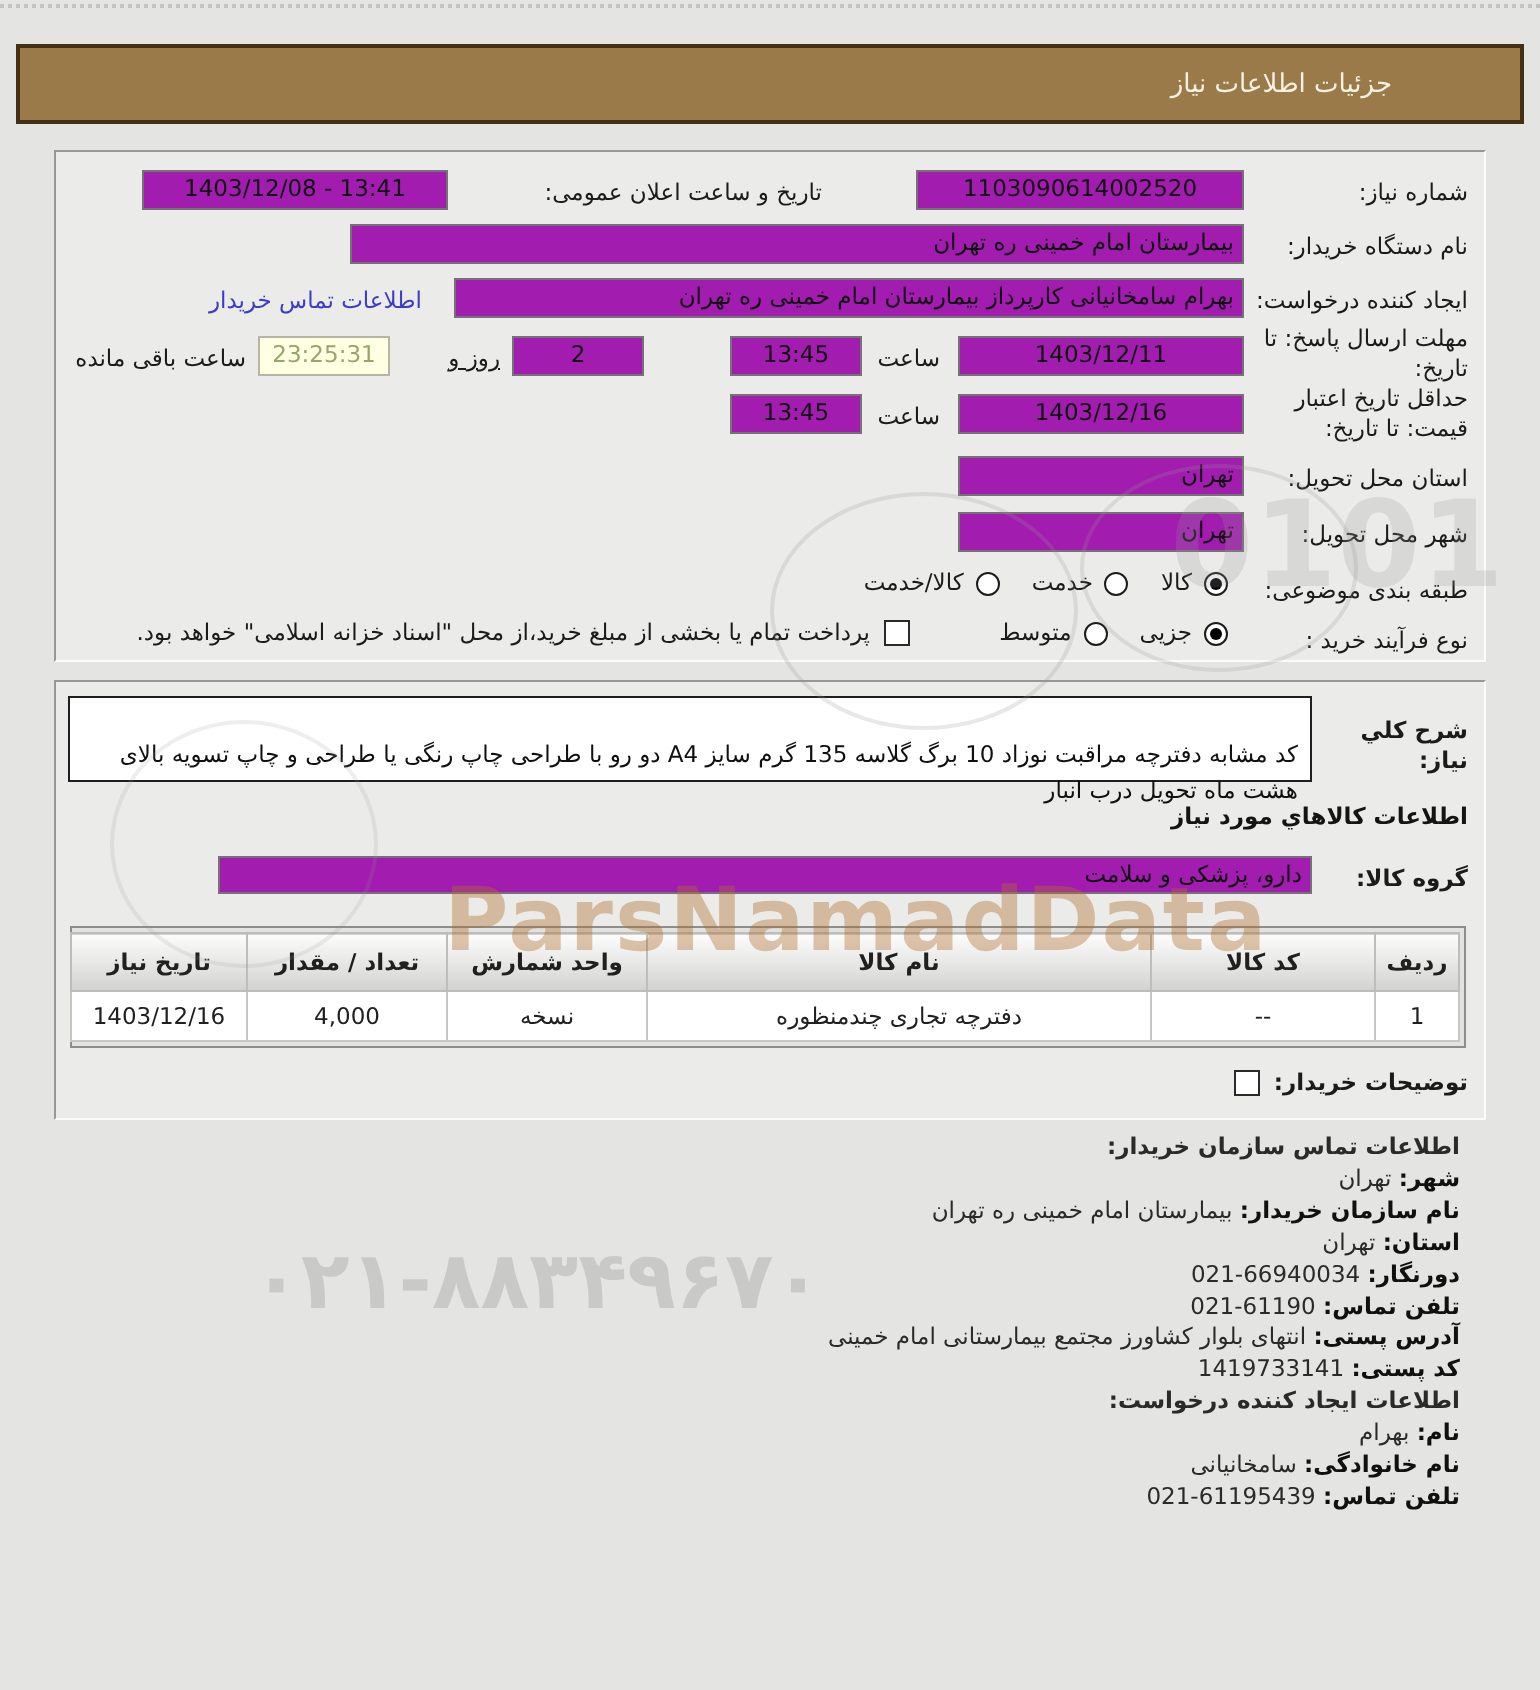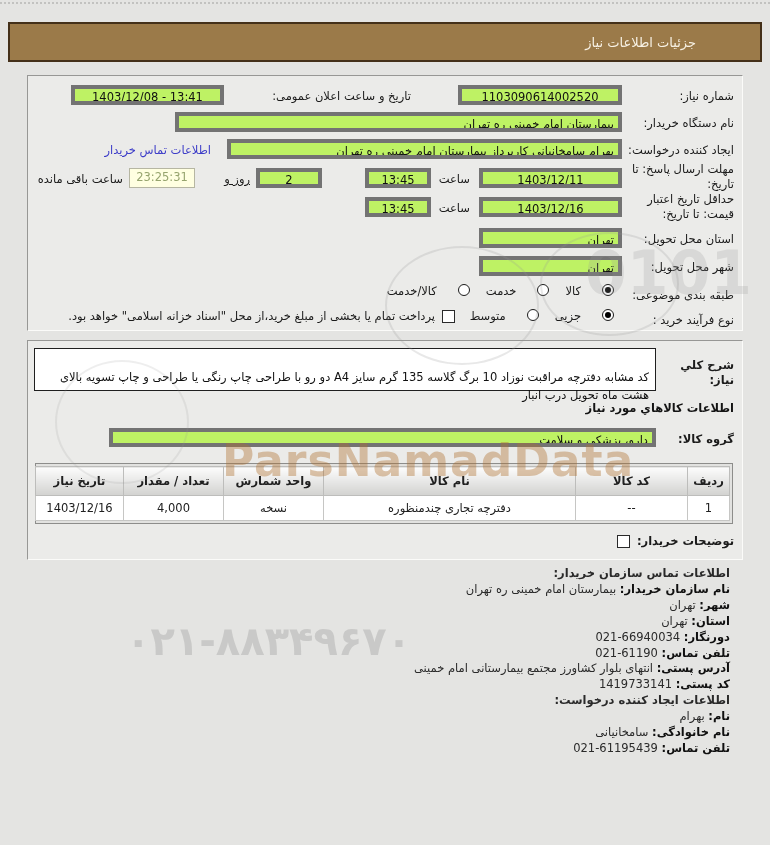--- a/index.html
+++ b/index.html
@@ -18,34 +18,34 @@
   .panel{
     position:absolute;left:27px;width:716px;box-sizing:border-box;
     background:#ebebe9;border:1px solid;border-color:#979795 #fbfbf9 #fbfbf9 #979795;
   }
   .panel1{top:75px;height:256px;}
   .panel2{top:340px;height:220px;}
   .lbl{position:absolute;right:8px;font-size:11.5px;color:#1b1b1b;white-space:nowrap;}
   .lbl.wrap{white-space:normal;line-height:15px;}
   .b{font-weight:bold;}
   .input{
-    position:absolute;height:20px;box-sizing:border-box;background:#bef264;
-    border:4px solid #737373;font-size:11.5px;line-height:17px;padding:0 4px;color:#101010;
+    position:absolute;height:20px;box-sizing:border-box;background:#a21caf;
+    border:1px solid #737373;font-size:11.5px;line-height:17px;padding:0 4px;color:#101010;
     overflow:hidden;white-space:nowrap;
   }
   .center{text-align:center;}
   .ltr{direction:ltr;}
   .area{
     position:absolute;box-sizing:border-box;background:#fff;border:1px solid #1f1f1f;
     font-size:11.5px;line-height:17px;padding:19px 6px;color:#101010;text-align:right;
   }
   .hl{background:#ffffe1;border:1px solid #b6b6a2;color:#96a46e;}
   .link{position:absolute;font-size:11.5px;color:#3c3cc8;cursor:pointer;white-space:nowrap;}
   .optrow{position:absolute;display:flex;align-items:center;gap:16px;direction:rtl;}
-  .opt{display:flex;align-items:flex-start;gap:21px;font-size:11.5px;white-space:nowrap;}
+  .opt{display:flex;align-items:flex-end;gap:6px;font-size:11.5px;white-space:nowrap;}
   .radio{width:12px;height:12px;box-sizing:border-box;border:1.5px solid #1c1c1c;border-radius:50%;background:#fff;flex:0 0 auto;}
   .radio.checked{position:relative;}
   .radio.checked::after{content:"";position:absolute;left:1.5px;top:1.5px;width:6px;height:6px;background:#000;border-radius:50%;}
   .checkbox{width:13px;height:13px;box-sizing:border-box;border:1px solid #2a2a2a;background:#fff;flex:0 0 auto;}
   .section-title{position:absolute;right:8px;font-size:11.5px;font-weight:bold;color:#141414;white-space:nowrap;}
   .tablewrap{
     position:absolute;right:9px;top:122px;width:698px;box-sizing:border-box;
     border:1px solid #8d8d8b;background:#e2e2e0;padding:2px;
   }
   table.goods{border-collapse:collapse;width:100%;table-layout:fixed;}
@@ -189,22 +189,22 @@
     </div>
 
     <div class="optrow" style="top:193px;right:8px;gap:7px;">
       <span class="opt b">توضیحات خریدار:</span>
       <span class="checkbox"></span>
     </div>
   </div>
 
   <div class="contact">
     <div class="cl b">اطلاعات تماس سازمان خریدار:</div>
+    <div class="cl"><b>شهر:</b> <span>تهران</span></div>
     <div class="cl"><b>نام سازمان خریدار:</b> <span>بیمارستان امام خمینی ره تهران</span></div>
-    <div class="cl"><b>شهر:</b> <span>تهران</span></div>
     <div class="cl"><b>استان:</b> <span>تهران</span></div>
     <div class="cl"><b>دورنگار:</b> <span>66940034-021</span></div>
     <div class="cl"><b>تلفن تماس:</b> <span>61190-021</span></div>
     <div class="cl"><b>آدرس پستی:</b> <span>انتهای بلوار کشاورز مجتمع بیمارستانی امام خمینی</span></div>
     <div class="cl"><b>کد پستی:</b> <span>1419733141</span></div>
     <div class="cl b">اطلاعات ایجاد کننده درخواست:</div>
     <div class="cl"><b>نام:</b> <span>بهرام</span></div>
     <div class="cl"><b>نام خانوادگی:</b> <span>سامخانیانی</span></div>
     <div class="cl"><b>تلفن تماس:</b> <span>61195439-021</span></div>
   </div>

